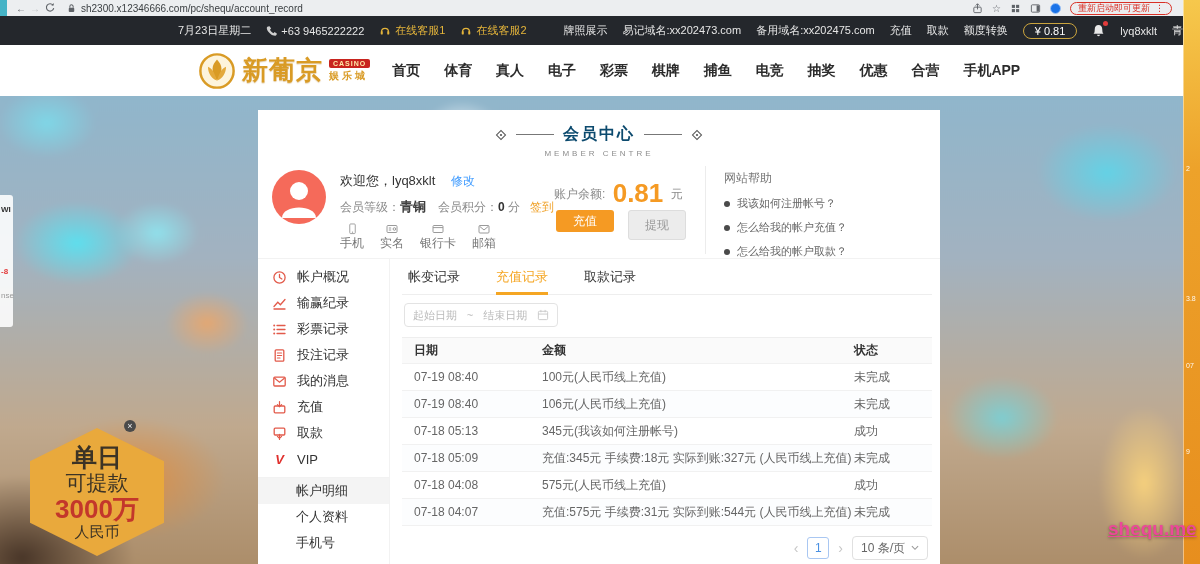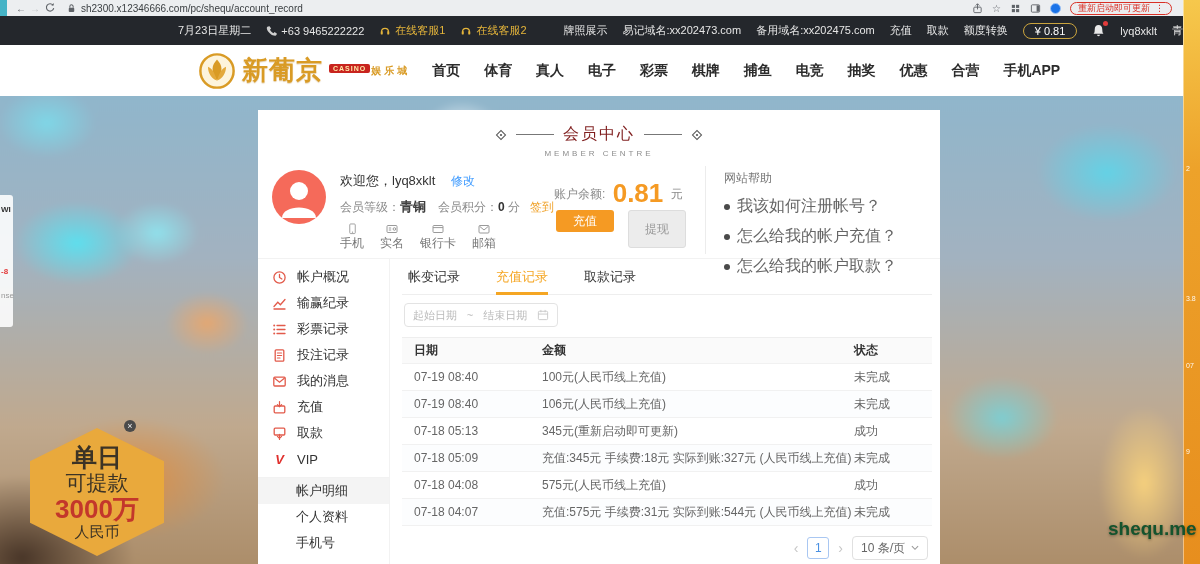--- a/index.html
+++ b/index.html
@@ -24,21 +24,21 @@
   .cs-link { display:flex; align-items:center; gap:4px; }
   .push { margin-left:22px; }
   .balance-pill { border:1px solid #caa43e; border-radius:10px; padding:1px 11px; color:#fff; font-size:11px; }
   .bell-wrap { position:relative; display:flex; }
   .bell-dot { position:absolute; right:-3px; top:-3px; width:5px; height:5px; border-radius:50%; background:#e23b3b; }
 
   
   .navbar { position:absolute; left:0; top:45px; width:1200px; height:51px; background:#fff; display:flex; align-items:center; padding-left:198px; }
   .brand { display:flex; align-items:center; gap:6px; }
   .brand-big { font-size:26px; font-weight:bold; color:#d99b25; letter-spacing:1px; text-shadow:0 1px 1px rgba(180,120,20,.35); }
-  .brand-col { display:flex; flex-direction:row; align-items:flex-start; gap:1px; }
+  .brand-col { display:flex; flex-direction:column; align-items:flex-start; gap:1px; }
   .brand-badge { background:#c8241e; color:#ffe9a8; font-size:7px; font-weight:bold; border-radius:2px; padding:1px 4px; letter-spacing:1px; }
   .brand-sub { color:#d99b25; font-size:10px; letter-spacing:3px; font-weight:bold; }
   .nav-items { display:flex; justify-content:space-between; width:628px; margin-left:22px; font-size:14px; color:#2c2c2c; font-weight:600; }
   .nav-item { cursor:pointer; }
 
   
   .main { position:absolute; left:0; top:96px; width:1200px; height:468px; overflow:hidden; }
   .bg { position:absolute; inset:-8px;
     background:
       radial-gradient(90px 60px at 85px 155px, rgba(90,225,240,.95), rgba(90,225,240,0) 70%),
@@ -53,43 +53,43 @@
       radial-gradient(150px 110px at 30px 470px, rgba(55,38,28,.85), transparent 75%),
       radial-gradient(220px 90px at 600px 460px, rgba(180,130,80,.6), transparent 75%),
       linear-gradient(180deg,#8fb6cc 0%,#a2b2c0 35%,#c0a98e 70%,#ab8c68 100%);
     filter:blur(2.5px); }
 
   
   .card { position:absolute; left:258px; top:14px; width:682px; height:454px; background:#fff; overflow:hidden; }
   .mc-head { padding-top:14px; text-align:center; }
   .mc-title-row { display:flex; align-items:center; justify-content:center; gap:9px; }
   .deco-line { width:38px; height:1px; background:#777; }
-  .mc-title { font-size:16px; font-weight:normal; color:#7f1d1d; letter-spacing:2px; }
+  .mc-title { font-size:16px; font-weight:bold; color:#0c4a6e; letter-spacing:2px; }
   .mc-sub { margin-top:4px; font-size:8px; color:#8d8d8d; letter-spacing:3px; }
 
   .profile { position:relative; height:92px; margin-top:8px; }
   .avatar { position:absolute; left:14px; top:4px; width:54px; height:54px; border-radius:50%; background:#f56a5a; overflow:hidden; }
   .p-line1 { position:absolute; left:82px; top:6px; font-size:13px; color:#333; }
   .link-blue { color:#3d9aff; font-size:12px; margin-left:12px; }
   .p-line2 { position:absolute; left:82px; top:32px; font-size:12px; color:#8a8a8a; }
   .lvl { color:#3f3f3f; font-weight:bold; font-size:13px; }
   .pts { color:#333; font-weight:bold; }
   .signin { color:#f0a32c; margin-left:10px; }
   .p-line3 { position:absolute; left:82px; top:57px; display:flex; gap:16px; font-size:12px; color:#777; }
   .vitem { display:flex; align-items:center; gap:0;flex-direction:column; }
 
   .bal-label { position:absolute; left:296px; top:12px; font-size:12px; color:#8a8a8a; }
   .bal-num { font-size:26px; font-weight:bold; color:#f59a23; margin:0 4px; vertical-align:-4px; }
   .bal-btns { position:absolute; left:298px; top:44px; display:flex; gap:14px; }
   .btn-dep { width:58px; height:22px; background:#f59a23; color:#fff; font-size:12px; border:none; border-radius:3px; }
-  .btn-wd { width:58px; height:38px; background:#ececec; color:#999; font-size:12px; border:1px solid #ddd; border-radius:3px; }
+  .btn-wd { width:58px; height:30px; background:#ececec; color:#999; font-size:12px; border:1px solid #ddd; border-radius:3px; }
 
   .help { position:absolute; left:447px; top:0; width:230px; height:88px; border-left:1px solid #ececec; padding:4px 0 0 18px; }
   .help-title { font-size:12px; color:#777; }
-  .help-item { display:flex; align-items:center; gap:7px; margin-top:9px; font-size:16px; color:#666; }
+  .help-item { display:flex; align-items:center; gap:7px; margin-top:9px; font-size:11px; color:#666; }
   .bullet { width:6px; height:6px; border-radius:50%; background:#4a4a4a; flex:0 0 auto; }
 
   .card-bottom { display:flex; border-top:1px solid #f2f2f2; height:316px; }
   .side { width:132px; border-right:1px solid #f2f2f2; padding-top:5px; }
   .side-item { height:26px; display:flex; align-items:center; gap:10px; padding-left:14px; font-size:13px; color:#333; cursor:pointer; }
   .side-ico { width:15px; height:15px; flex:0 0 auto; }
   .vip-ico { width:15px; font-style:italic; font-weight:bold; color:#e0312e; font-size:13px; text-align:center; }
   .side-sub { border-top:1px solid #f2f2f2; margin-top:5px; }
   .sub-item { height:26px; line-height:26px; padding-left:38px; font-size:13px; color:#333; cursor:pointer; }
   .sub-item.active { background:#f4f4f4; }
@@ -109,21 +109,21 @@
   .pg-size { height:24px; border:1px solid #e0e0e0; border-radius:4px; padding:0 8px; font-size:12px; color:#666; display:flex; align-items:center; gap:6px; background:#fff; cursor:pointer; }
 
   
   .promo { position:absolute; left:30px; top:332px; width:134px; height:128px; background:#e9a93c; clip-path:polygon(50% 0,100% 26%,100% 74%,50% 100%,0 74%,0 26%); display:flex; flex-direction:column; align-items:center; justify-content:center; line-height:1.12; cursor:pointer; }
   .promo-l1 { font-size:25px; font-weight:bold; color:#3c3325; }
   .promo-l2 { font-size:21px; color:#3c3325; }
   .promo-l3 { font-size:26px; font-weight:bold; color:#c3372b; }
   .promo-l4 { font-size:15px; color:#3c3325; }
   .promo-close { position:absolute; left:124px; top:324px; width:12px; height:12px; border-radius:50%; background:#4a4a4a; color:#eee; font-size:9px; line-height:12px; text-align:center; cursor:pointer; }
 
-  .watermark { position:absolute; left:1108px; top:422px; font-size:19px; font-weight:bold; color:#14532d; text-shadow:0 1px 3px rgba(0,0,0,.4); z-index:60; }
+  .watermark { position:absolute; left:1108px; top:422px; font-size:19px; font-weight:bold; color:#ec4899; text-shadow:0 1px 3px rgba(0,0,0,.4); z-index:60;text-decoration:underline; }
 
   .lfrag { position:absolute; left:0; top:99px; width:13px; height:132px; background:rgba(255,255,255,.88); border-radius:0 3px 3px 0; font-size:8px; }
   .lfrag span { position:absolute; left:1px; }
   .lf-wi { top:10px; color:#333; font-weight:bold; }
   .lf-8 { top:72px; color:#e23b3b; font-weight:bold; }
   .lf-nse { top:96px; color:#999; }
 
   .rstrip { position:absolute; right:0; top:0; width:17px; height:564px; z-index:50; background:linear-gradient(180deg,#f6c84c,#eda22a 30%,#e78e1e); border-left:1px solid rgba(255,255,255,.45); font-size:7px; color:rgba(255,255,255,.92); }
   .rstrip span { position:absolute; left:2px; }
 </style>
@@ -431,21 +431,21 @@
               <span>100元(人民币线上充值)</span>
               <span>未完成</span>
             </div>
             <div class="trow alt">
               <span>07-19 08:40</span>
               <span>106元(人民币线上充值)</span>
               <span>未完成</span>
             </div>
             <div class="trow">
               <span>07-18 05:13</span>
-              <span>345元(重新启动即可更新)</span>
+              <span>345元(我该如何注册帐号)</span>
               <span>成功</span>
             </div>
             <div class="trow alt">
               <span>07-18 05:09</span>
               <span>充值:345元 手续费:18元 实际到账:327元 (人民币线上充值)</span>
               <span>未完成</span>
             </div>
             <div class="trow">
               <span>07-18 04:08</span>
               <span>575元(人民币线上充值)</span>

